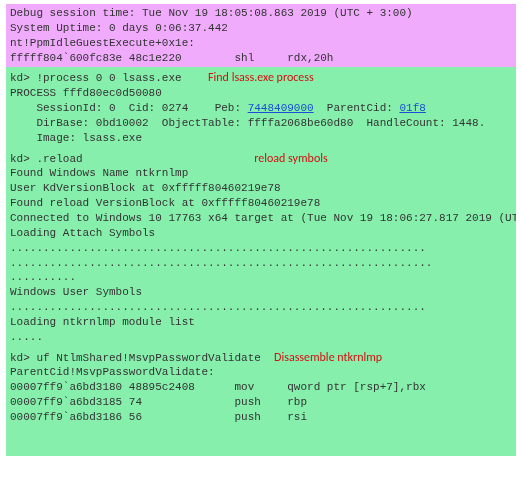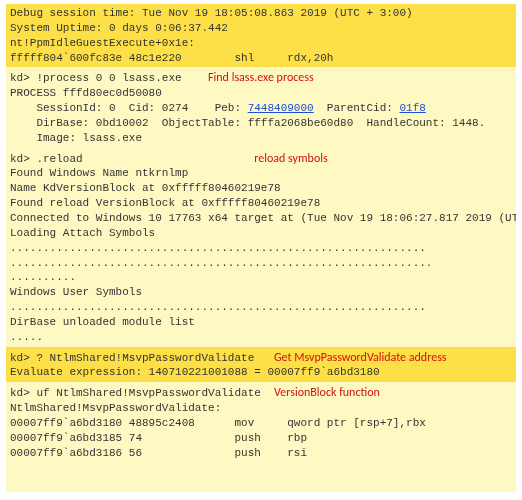--- a/index.html
+++ b/index.html
@@ -1,18 +1,18 @@
 <!DOCTYPE html>
 <html><head>
 <meta charset="utf-8">
 <style>
   html,body{margin:0;padding:0;font-family:Consolas,'Courier New',monospace;font-size:11px;line-height:1.35;color:#333;background:#fff;width:522px}
   .page{padding:4px 6px}
-  .blk{background:#fde047;padding:2px 4px;white-space:pre;overflow:hidden}
-  .wt{background:#fef9c3;padding:2px 4px;white-space:pre;overflow:hidden}
+  .blk{background:#f0abfc;padding:2px 4px;white-space:pre;overflow:hidden}
+  .wt{background:#86efac;padding:2px 4px;white-space:pre;overflow:hidden}
   .ann{color:#d51010;font-family:Calibri,Arial,sans-serif;font-size:12px}
   a.lnk{color:#1a4fd6;text-decoration:underline}
 </style>
 </head>
 <body>
 
 <div class="page">
 
 <div class="blk"><span>Debug session time: Tue Nov 19 18:05:08.863 2019 (UTC + 3:00)</span>
 <span>System Uptime: 0 days 0:06:37.442</span>
@@ -22,37 +22,35 @@
 <div class="wt"><span>kd&gt; !process 0 0 lsass.exe    </span><span class="ann">Find lsass.exe process</span>
 <span>PROCESS fffd80ec0d50080</span>
 <span>    SessionId: 0  Cid: 0274    Peb: </span><a href="#" class="lnk">7448409000</a><span>  ParentCid: </span><a href="#" class="lnk">01f8</a>
 <span>    DirBase: 0bd10002  ObjectTable: ffffa2068be60d80  HandleCount: 1448.</span>
 <span>    Image: lsass.exe</span>
 </div>
 
 
 <div class="wt"><span>kd&gt; .reload                          </span><span class="ann">reload symbols</span>
 <span>Found Windows Name ntkrnlmp</span>
-<span>Name KdVersionBlock at 0xfffff80460219e78</span>
+<span>User KdVersionBlock at 0xfffff80460219e78</span>
 <span>Found reload VersionBlock at 0xfffff80460219e78</span>
 <span>Connected to Windows 10 17763 x64 target at (Tue Nov 19 18:06:27.817 2019 (UTC + 3:00)), ptr64 TRUE</span>
 <span>Loading Attach Symbols</span>
 <span>...............................................................</span>
 <span>................................................................</span>
 <span>..........</span>
 <span>Windows User Symbols</span>
 <span>...............................................................</span>
-<span>DirBase unloaded module list</span>
+<span>Loading ntkrnlmp module list</span>
 <span>.....</span></div>
 
-<div class="blk"><span>kd&gt; ? NtlmShared!MsvpPasswordValidate   </span><span class="ann">Get MsvpPasswordValidate address</span>
-<span>Evaluate expression: 140710221001088 = 00007ff9`a6bd3180</span></div>
 
-<div class="wt"><span>kd&gt; uf NtlmShared!MsvpPasswordValidate  </span><span class="ann">VersionBlock function</span>
-<span>NtlmShared!MsvpPasswordValidate:</span>
+<div class="wt"><span>kd&gt; uf NtlmShared!MsvpPasswordValidate  </span><span class="ann">Disassemble ntkrnlmp</span>
+<span>ParentCid!MsvpPasswordValidate:</span>
 <span>00007ff9`a6bd3180 48895c2408      mov     qword ptr [rsp+7],rbx</span>
 <span>00007ff9`a6bd3185 74              push    rbp</span>
 <span>00007ff9`a6bd3186 56              push    rsi</span>
 
 
 </div>
 
 </div>
 
 </body></html>

